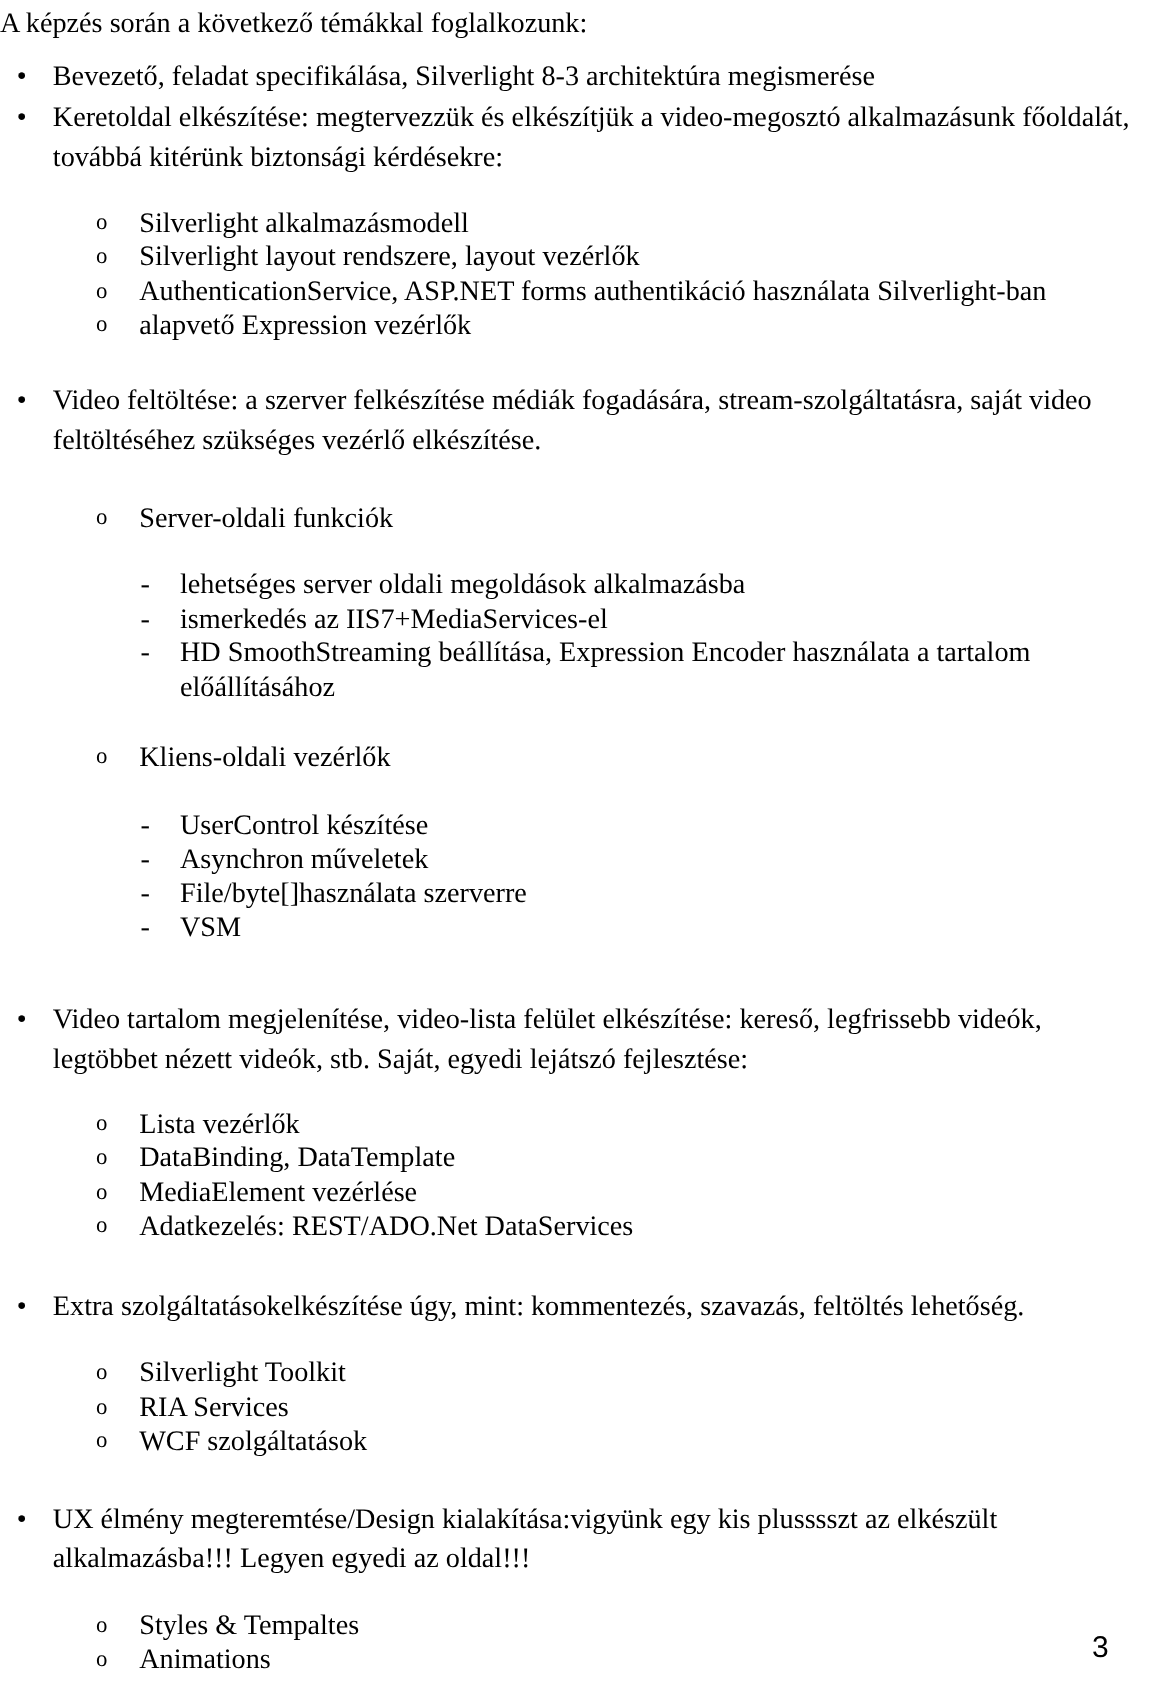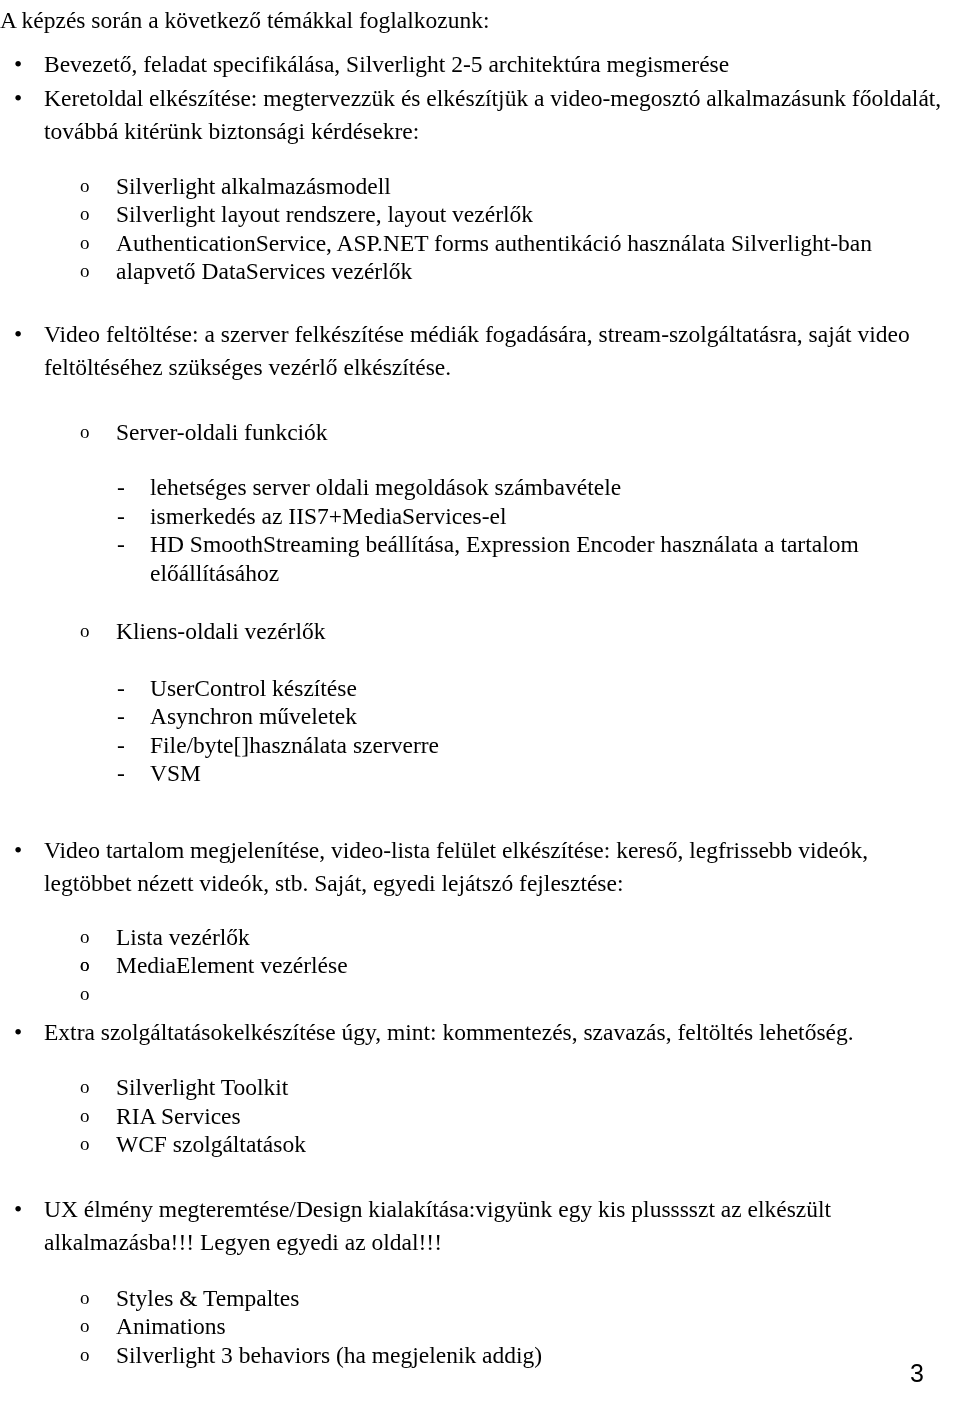--- a/index.html
+++ b/index.html
@@ -113,21 +113,21 @@
 <div class="page">
   <div class="doc-body">
 
     <div class="intro">A képzés során a következő témákkal foglalkozunk:</div>
 
     <div style="height:48px"></div>
 
     <div class="block">
       <div class="lvl1">
         <span class="bullet">•</span>
-        <span>Bevezető, feladat specifikálása, Silverlight 2-5 architektúra megismerése</span>
+        <span>Bevezető, feladat specifikálása, Silverlight 8-3 architektúra megismerése</span>
       </div>
     </div>
 
     <div class="block">
       <div class="lvl1">
         <span class="bullet">•</span>
         <span>Keretoldal elkészítése: megtervezzük és elkészítjük a video-megosztó alkalmazásunk főoldalát, továbbá kitérünk biztonsági kérdésekre:</span>
       </div>
 
       <div class="s-l1-to-l2"></div>
@@ -139,21 +139,21 @@
       <div class="lvl2">
         <span class="bullet">o</span>
         <span>Silverlight layout rendszere, layout vezérlők</span>
       </div>
       <div class="lvl2">
         <span class="bullet">o</span>
         <span>AuthenticationService, ASP.NET forms authentikáció használata Silverlight-ban</span>
       </div>
       <div class="lvl2">
         <span class="bullet">o</span>
-        <span>alapvető DataServices vezérlők</span>
+        <span>alapvető Expression vezérlők</span>
       </div>
     </div>
 
     <div class="s-l2-to-l1" style="height:32px"></div>
 
     <div class="block">
       <div class="lvl1">
         <span class="bullet">•</span>
         <span>Video feltöltése: a szerver felkészítése médiák fogadására, stream-szolgáltatásra, saját video feltöltéséhez szükséges vezérlő elkészítése.</span>
       </div>
@@ -162,21 +162,21 @@
 
       <div class="lvl2">
         <span class="bullet">o</span>
         <span>Server-oldali funkciók</span>
       </div>
 
       <div style="height:27px"></div>
 
       <div class="lvl3">
         <span class="bullet">-</span>
-        <span>lehetséges server oldali megoldások számbavétele</span>
+        <span>lehetséges server oldali megoldások alkalmazásba</span>
       </div>
       <div class="lvl3">
         <span class="bullet">-</span>
         <span>ismerkedés az IIS7+MediaServices-el</span>
       </div>
       <div class="lvl3">
         <span class="bullet">-</span>
         <span>HD SmoothStreaming beállítása, Expression Encoder használata a tartalom előállításához</span>
       </div>
 
@@ -216,27 +216,29 @@
       </div>
 
       <div style="height:22px"></div>
 
       <div class="lvl2">
         <span class="bullet">o</span>
         <span>Lista vezérlők</span>
       </div>
       <div class="lvl2">
         <span class="bullet">o</span>
+        <span>DataBinding, DataTemplate</span>
       </div>
       <div class="lvl2">
         <span class="bullet">o</span>
         <span>MediaElement vezérlése</span>
       </div>
       <div class="lvl2">
         <span class="bullet">o</span>
+        <span>Adatkezelés: REST/ADO.Net DataServices</span>
       </div>
     </div>
 
     <div style="height:36px"></div>
 
     <div class="block">
       <div class="lvl1">
         <span class="bullet">•</span>
         <span>Extra szolgáltatásokelkészítése úgy, mint: kommentezés, szavazás, feltöltés lehetőség.</span>
       </div>

